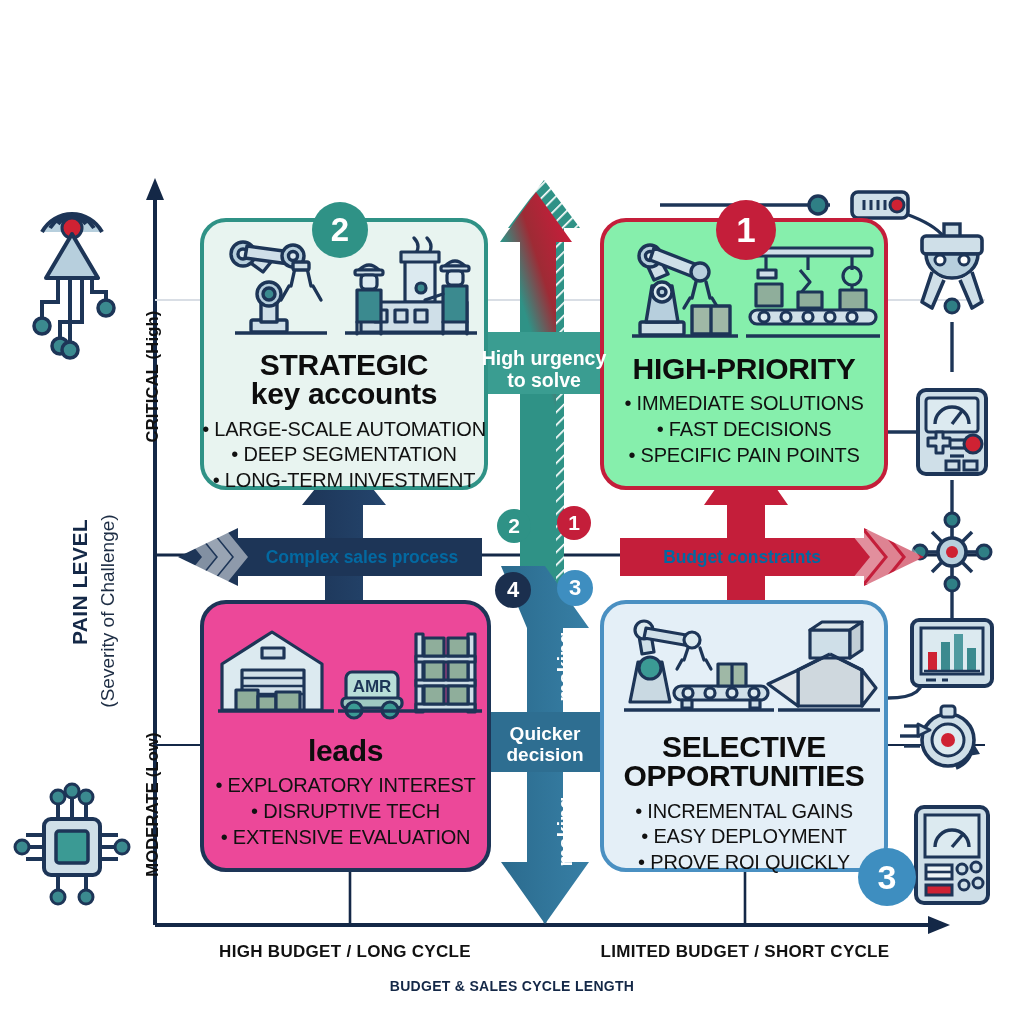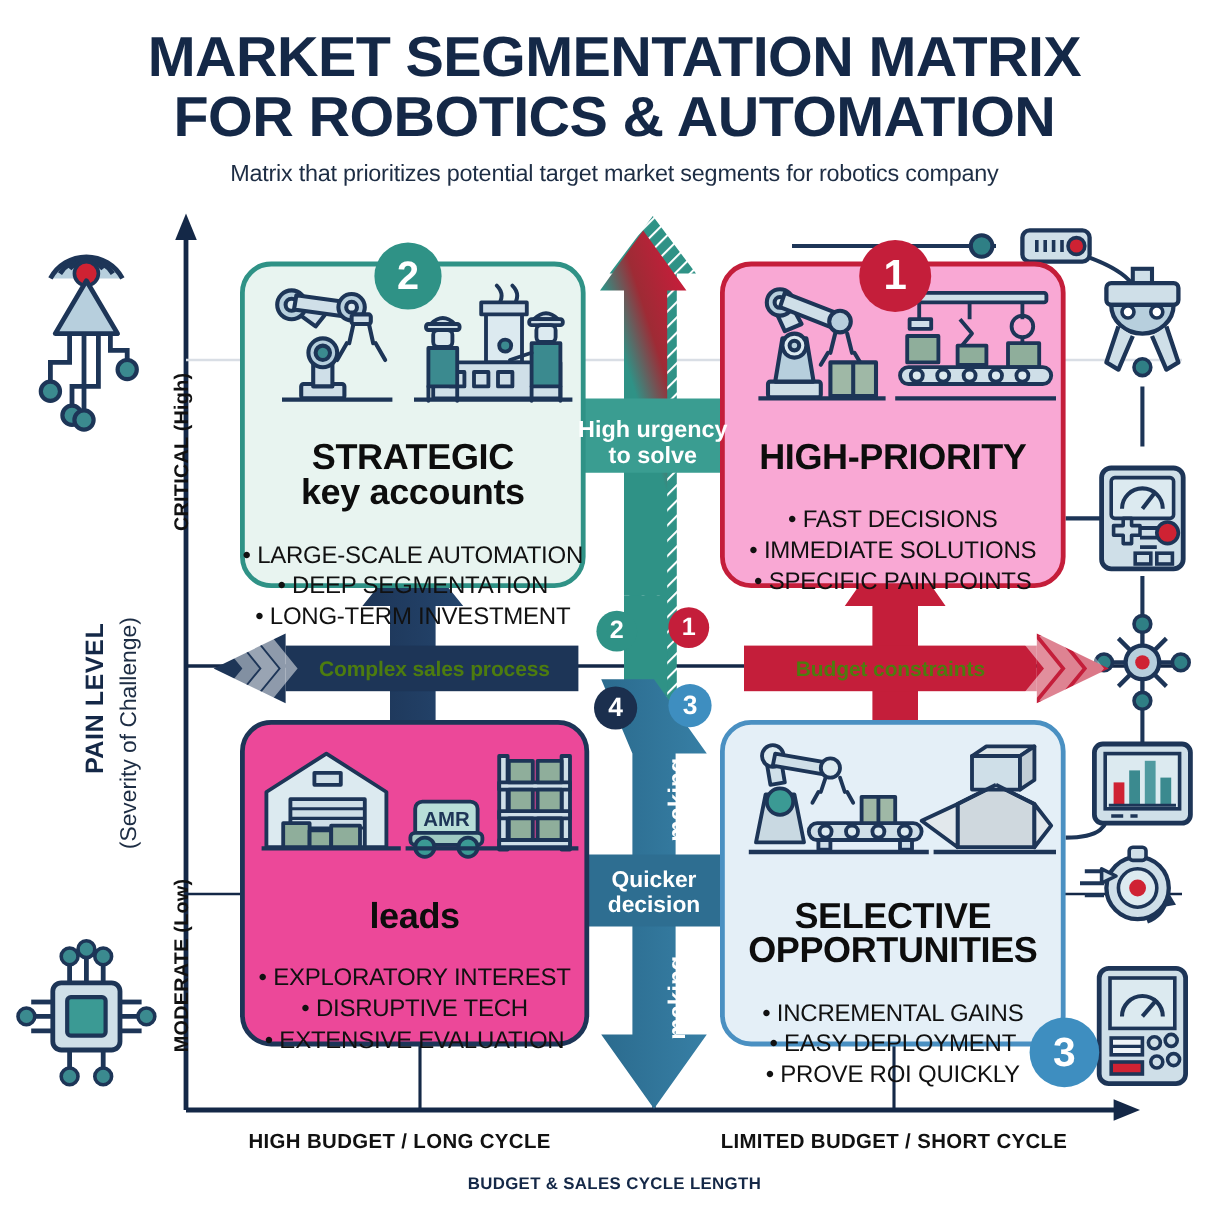--- a/index.html
+++ b/index.html
@@ -35,73 +35,67 @@
   .axis-tick-lbl { font-size:16.5px; font-weight:bold; color:#111; letter-spacing:0.2px; }
 
   .x-tick-lbl { position:absolute; font-size:17px; font-weight:bold; color:#111; letter-spacing:0.3px; white-space:nowrap;}
   .x-axis-title { position:absolute; font-size:14px; font-weight:bold; color:#142847; letter-spacing:0.3px; white-space:nowrap;}
 
   
   .card {
     position:absolute; border-radius:26px; border-width:4px; border-style:solid;
     display:flex; flex-direction:column; align-items:center;
     padding-top:10px;
-    gap:17px;
   }
   .card .icons { height:116px; width:100%; display:flex; align-items:flex-end; justify-content:center; gap:10px; }
   .card h3 {
     text-align:center; line-height:0.98; margin-top:6px;
     font-family:"Liberation Sans", sans-serif;
   }
   .card h3 .l1 { display:block; font-size:30px; font-weight:bold; color:#0d0d0d; letter-spacing:-0.3px;}
   .card h3 .l2 { display:block; font-size:30px; font-weight:bold; color:#0d0d0d; letter-spacing:-0.3px;}
   .bullets { margin-top:8px; text-align:center; }
   .bullets div { font-size:20px; font-weight:normal; color:#111; line-height:1.28; letter-spacing:-0.2px; white-space:nowrap;text-align:center;}
 
   
   #card-tl { left:200px; top:218px; width:288px; height:272px; background:#e8f4f0; border-color:#2f9286; }
-  #card-tr { left:600px; top:218px; width:288px; height:272px; background:#f9a8d4; border-color:#c41e3a; }
+  #card-tr { left:600px; top:218px; width:288px; height:272px; background:#86efac; border-color:#c41e3a; }
   #card-bl { left:200px; top:600px; width:291px; height:272px; background:#ec4899; border-color:#1d3557; }
   #card-br { left:600px; top:600px; width:288px; height:272px; background:#e4eff7; border-color:#4a90c2; }
 
   
   .badge {
     position:absolute; border-radius:50%; display:flex; align-items:center; justify-content:center;
     color:#fff; font-weight:bold; font-family:"Liberation Sans", sans-serif;
   }
   .badge.teal { background:#2f9286; }
   .badge.red  { background:#c41e3a; }
   .badge.navy { background:#1b2f4e; }
   .badge.blue { background:#3e8ec0; }
 
   
   .arrow-lbl {
     position:absolute; color:#ffffff; font-weight:bold; text-align:center;
     font-family:"Liberation Sans", sans-serif; white-space:pre-line; line-height:1.08;
   }
   .band-lbl {
-    position:absolute; color:#4d7c0f; font-weight:bold; font-size:17.5px;
+    position:absolute; color:#0369a1; font-weight:bold; font-size:17.5px;
     display:flex; align-items:center; justify-content:center; letter-spacing:-0.1px;
   }
   .rot-lbl {
     position:absolute; color:#ffffff; font-weight:bold; font-size:21px;
     transform-origin:50% 50%;
   }
   svg { overflow:visible; }
 </style>
 </head>
 <body>
 
 <div id="stage">
 
-  <div class="title-wrap">
-    <div class="title">MARKET SEGMENTATION MATRIX</div>
-    <div class="title">FOR ROBOTICS &amp; AUTOMATION</div>
-    <div class="subtitle">Matrix that prioritizes potential target market segments for robotics company</div>
-  </div>
 
   <svg width="1024" height="1024" style="position:absolute;left:0;top:0;">
     <defs>
       <linearGradient id="gradTealRed" x1="0" y1="1" x2="0.75" y2="0">
         <stop offset="0%" stop-color="#2f9286"></stop>
         <stop offset="55%" stop-color="#2f9286"></stop>
         <stop offset="75%" stop-color="#9e2b35"></stop>
         <stop offset="100%" stop-color="#c41e3a"></stop>
       </linearGradient>
       <pattern id="hatch" width="9" height="9" patternTransform="rotate(45)" patternUnits="userSpaceOnUse">
@@ -438,22 +432,22 @@
           <circle cx="222" cy="81" r="5" fill="#dceaf0"></circle>
           <circle cx="244" cy="81" r="5" fill="#dceaf0"></circle>
         </g>
         <line x1="138" y1="100" x2="272" y2="100" stroke="#1d3557" stroke-width="3.6"></line>
       </svg>
     </div>
     <h3>
       <span class="l1">HIGH-PRIORITY</span>
     </h3>
     <div class="bullets">
+      <div>• IMMEDIATE SOLUTIONS</div>
       <div>• FAST DECISIONS</div>
-      <div>• IMMEDIATE SOLUTIONS</div>
       <div>• SPECIFIC PAIN POINTS</div>
     </div>
   </div>
 
   <div class="card" id="card-bl">
     <div class="icons">
       <svg width="272" height="112" viewBox="0 0 272 112">
         <g stroke="#1d3557" stroke-width="3.2" fill="#cfdfe8" stroke-linejoin="round">
 
           <path d="M12,46 L62,14 L112,46 L112,92 L12,92 z" fill="#dceaf0"></path>
@@ -576,19 +570,19 @@
 
   <div class="vlabel axis-tick-lbl" style="left:52px; top:795px; width:200px; text-align:center; transform:rotate(-90deg);">MODERATE (Low)</div>
 
   <div class="vlabel" style="left:-70px; top:570px; width:300px; text-align:center; transform:rotate(-90deg);">
     <div class="axis-main">PAIN LEVEL</div>
   </div>
   <div class="vlabel" style="left:-42px; top:600px; width:300px; text-align:center; transform:rotate(-90deg);">
     <div class="axis-sub">(Severity of Challenge)</div>
   </div>
 
-  <div class="x-tick-lbl" style="left:188px; top:942px; width:290px; text-align:center;">HIGH BUDGET / LONG CYCLE</div>
+  <div class="x-tick-lbl" style="left:200px; top:942px; width:290px; text-align:center;">HIGH BUDGET / LONG CYCLE</div>
 
   <div class="x-tick-lbl" style="left:578px; top:942px; width:334px; text-align:center;">LIMITED BUDGET / SHORT CYCLE</div>
 
   <div class="x-axis-title" style="left:0; top:978px; width:1024px; text-align:center;">BUDGET &amp; SALES CYCLE LENGTH</div>
 
 </div>
 
 </body></html>

